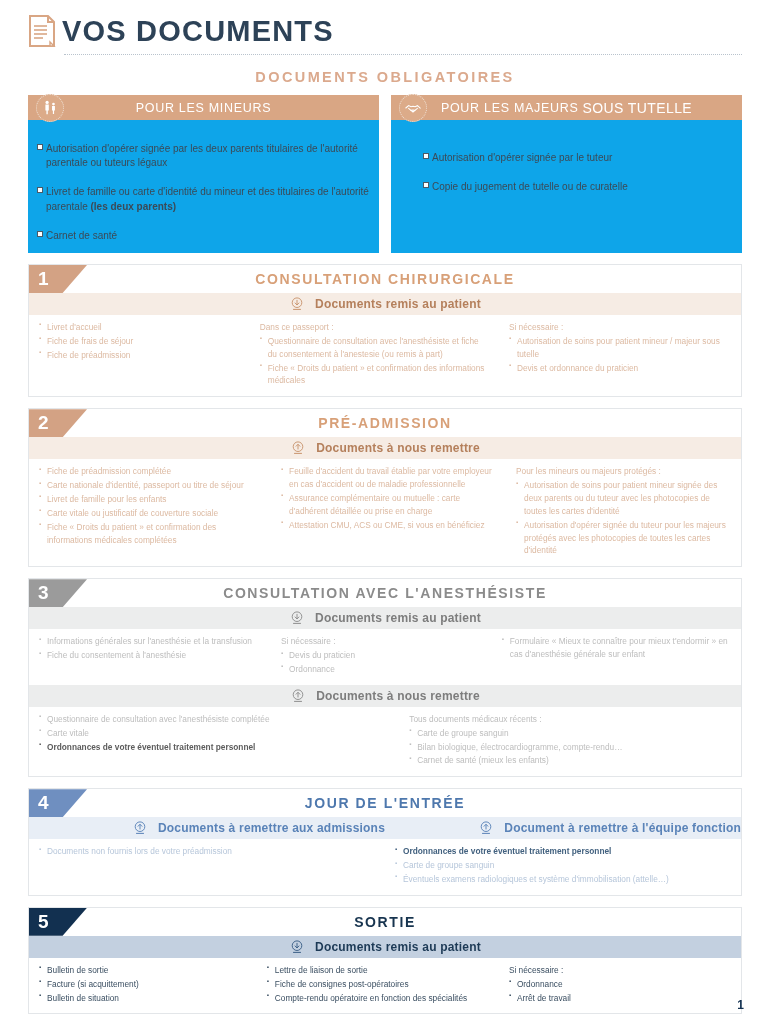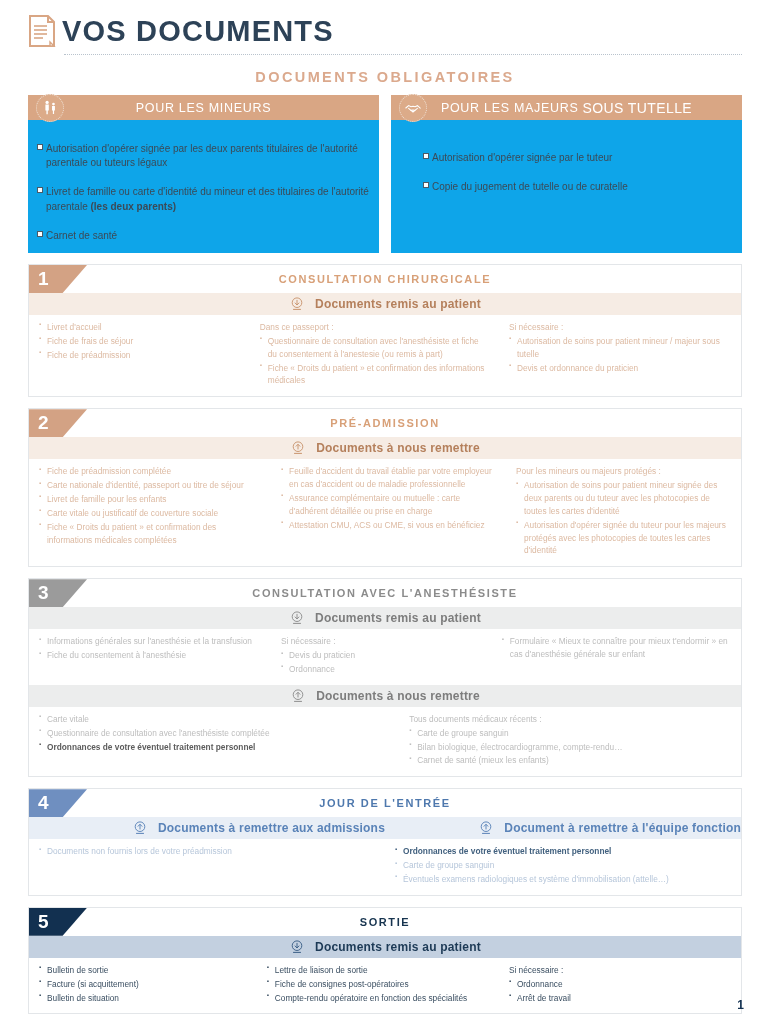--- a/index.html
+++ b/index.html
@@ -60,21 +60,21 @@
   
   .section { margin-top: 11px; border: 1px solid #e3e6e9; position: relative; background:#fff; }
   .sec-head { position: relative; height: 28px; }
   .sec-badge {
     position: absolute; left: 0; top: 0; width: 58px; height: 28px;
     color: #ffffff; font-size: 19px; font-weight: 700;
     padding-left: 9px; line-height: 28px;
     clip-path: polygon(0 0, 100% 0, 58% 100%, 0 100%);
   }
   .sec-title {
-    text-align: center; line-height: 28px; font-size: 11px;
+    text-align: center; line-height: 28px; font-size: 14px;
     font-weight: 700; letter-spacing: 1.6px;
   }
   .sub-head {
     height: 22px; display: flex; align-items: center; position: relative;
   }
   .sub-head .lbl {
     font-size: 12px; font-weight: 700; letter-spacing: .2px;
   }
   .arrow-ic { width: 16px; height: 16px; margin-right: 10px; flex: none; }
   .sub-center { width: 100%; display: flex; align-items: center; justify-content: center; }
@@ -316,22 +316,22 @@
             <span class="arrow-ic"><svg viewBox="0 0 22 22" width="16" height="16">
                 <circle cx="11" cy="9.2" r="6.6" fill="none" stroke="#8e8e8e" stroke-width="1.3"></circle>
                 <path d="M11 13 V6.2 M8 9 L11 5.8 L14 9" fill="none" stroke="#8e8e8e" stroke-width="1.3"></path>
                 <line x1="5.6" y1="18.4" x2="16.4" y2="18.4" stroke="#8e8e8e" stroke-width="1.4"></line>
               </svg></span>
             <span class="lbl">Documents à nous remettre</span>
           </div>
         </div>
         <div class="cols">
           <div class="col" style="width:52%">
+            <div class="bul">Questionnaire de consultation avec l'anesthésiste complétée</div>
             <div class="bul">Carte vitale</div>
-            <div class="bul">Questionnaire de consultation avec l'anesthésiste complétée</div>
             <div class="bul strong">Ordonnances de votre éventuel traitement personnel</div>
           </div>
           <div class="col" style="width:48%">
             <p class="grp">Tous documents médicaux récents :</p>
             <div class="bul">Carte de groupe sanguin</div>
             <div class="bul">Bilan biologique, électrocardiogramme, compte-rendu…</div>
             <div class="bul">Carnet de santé (mieux les enfants)</div>
           </div>
         </div>
       </div>

